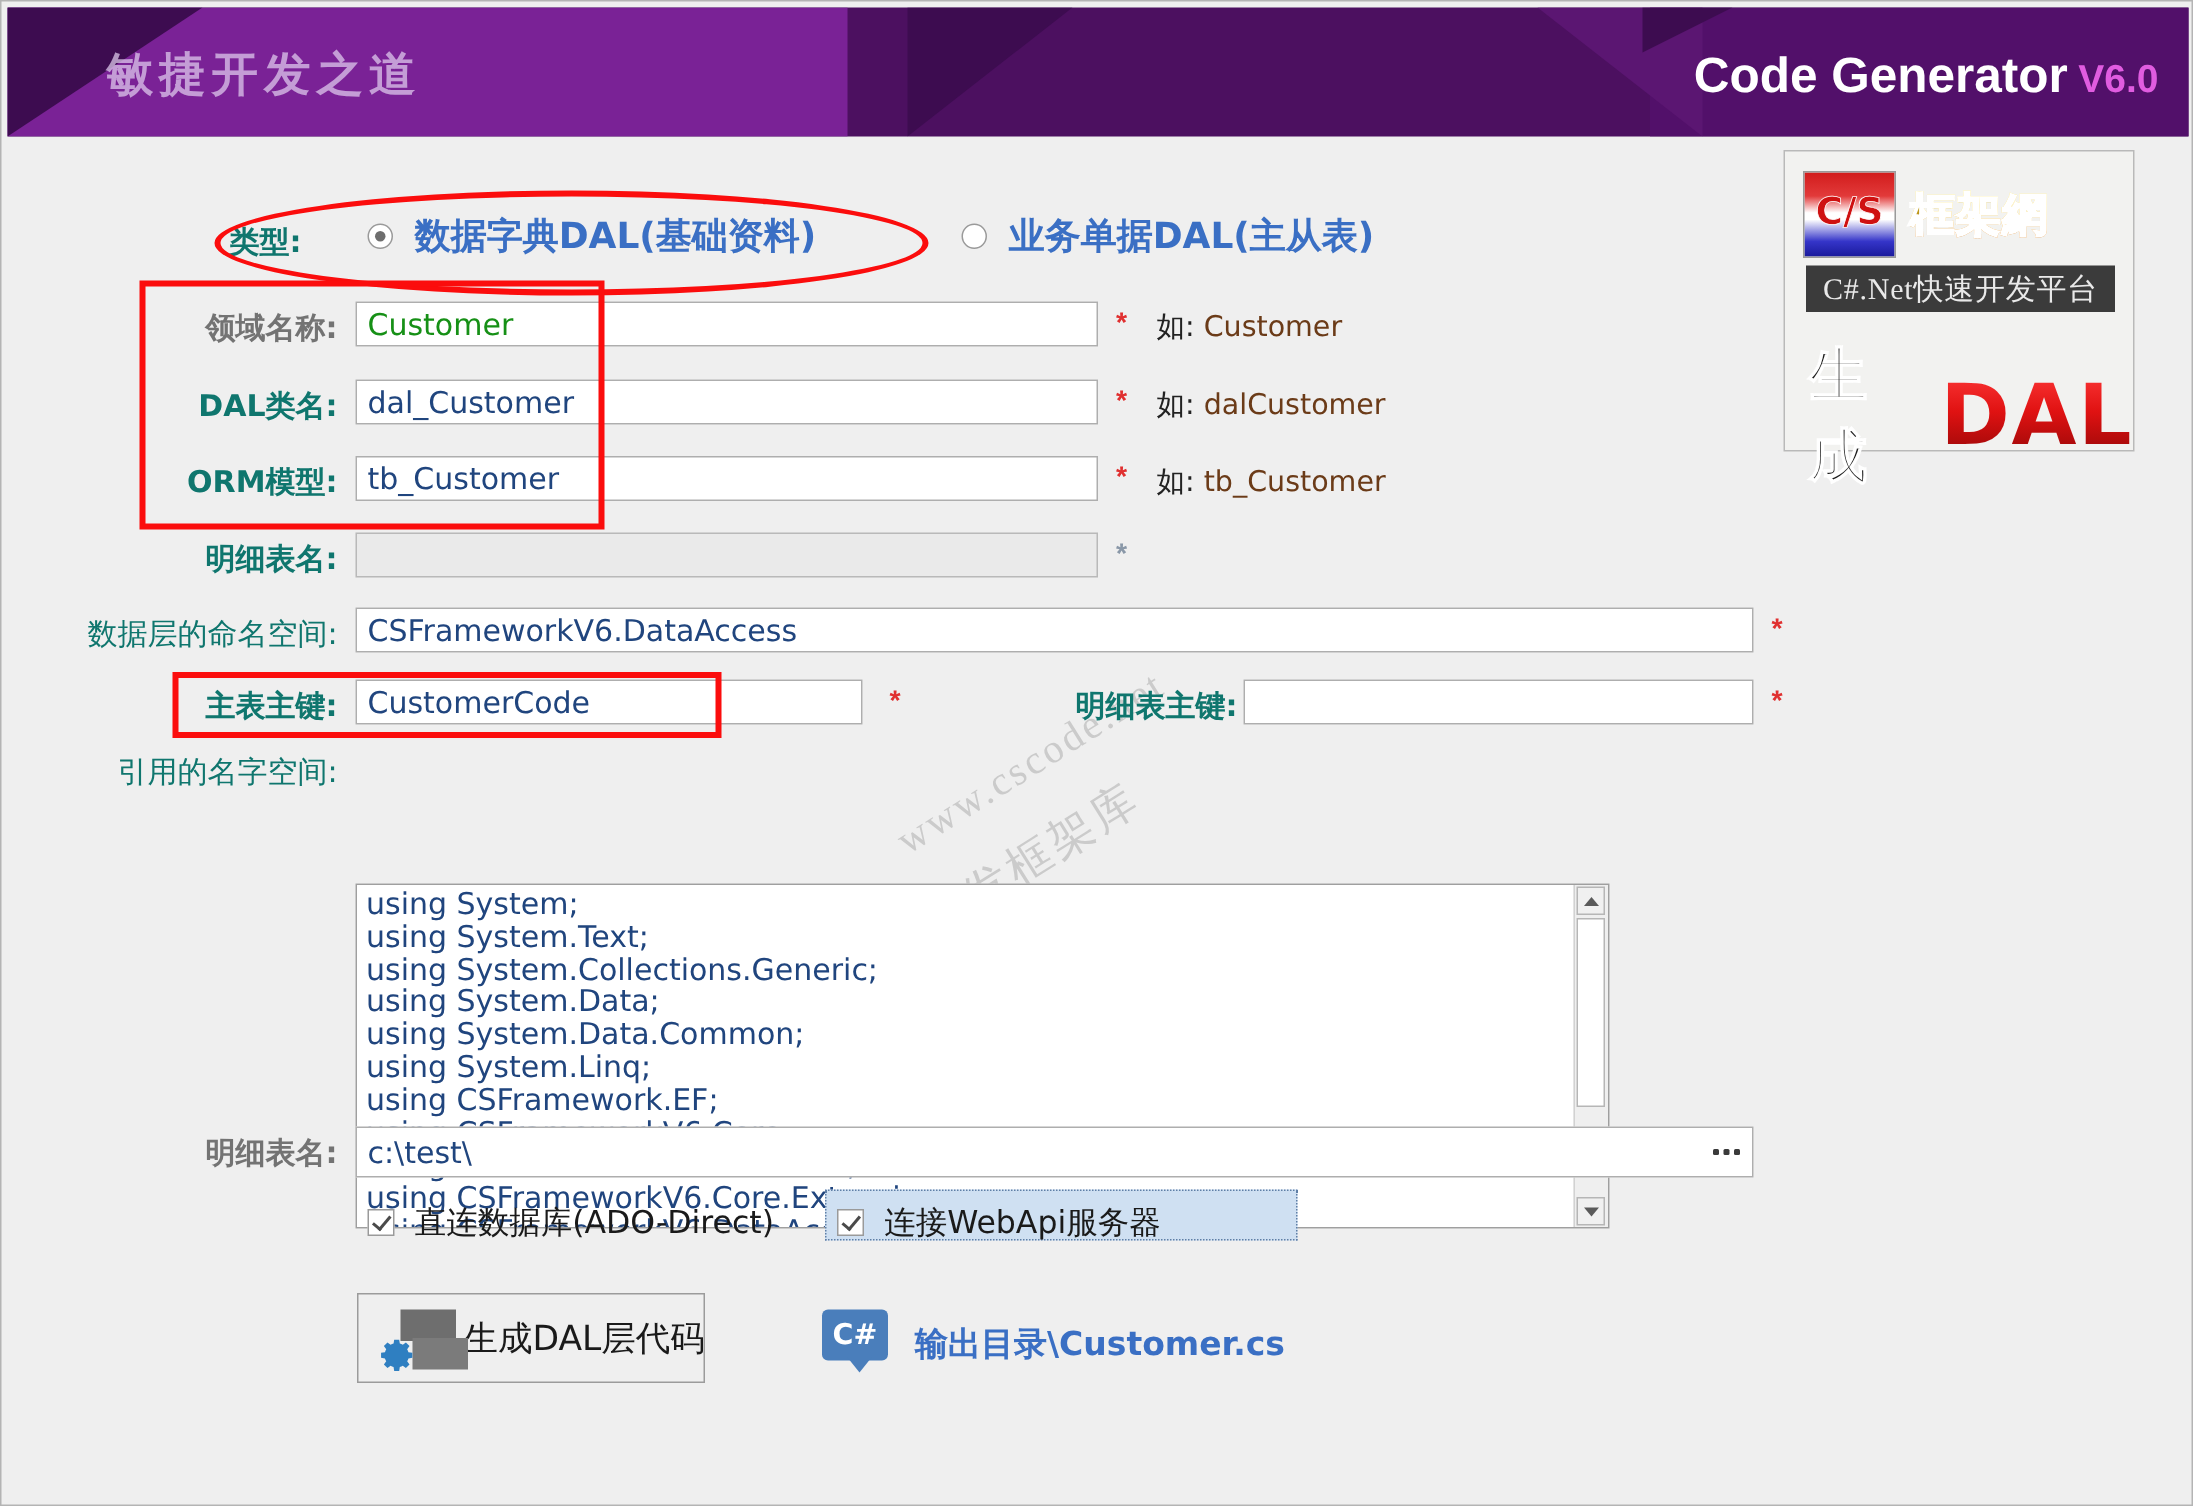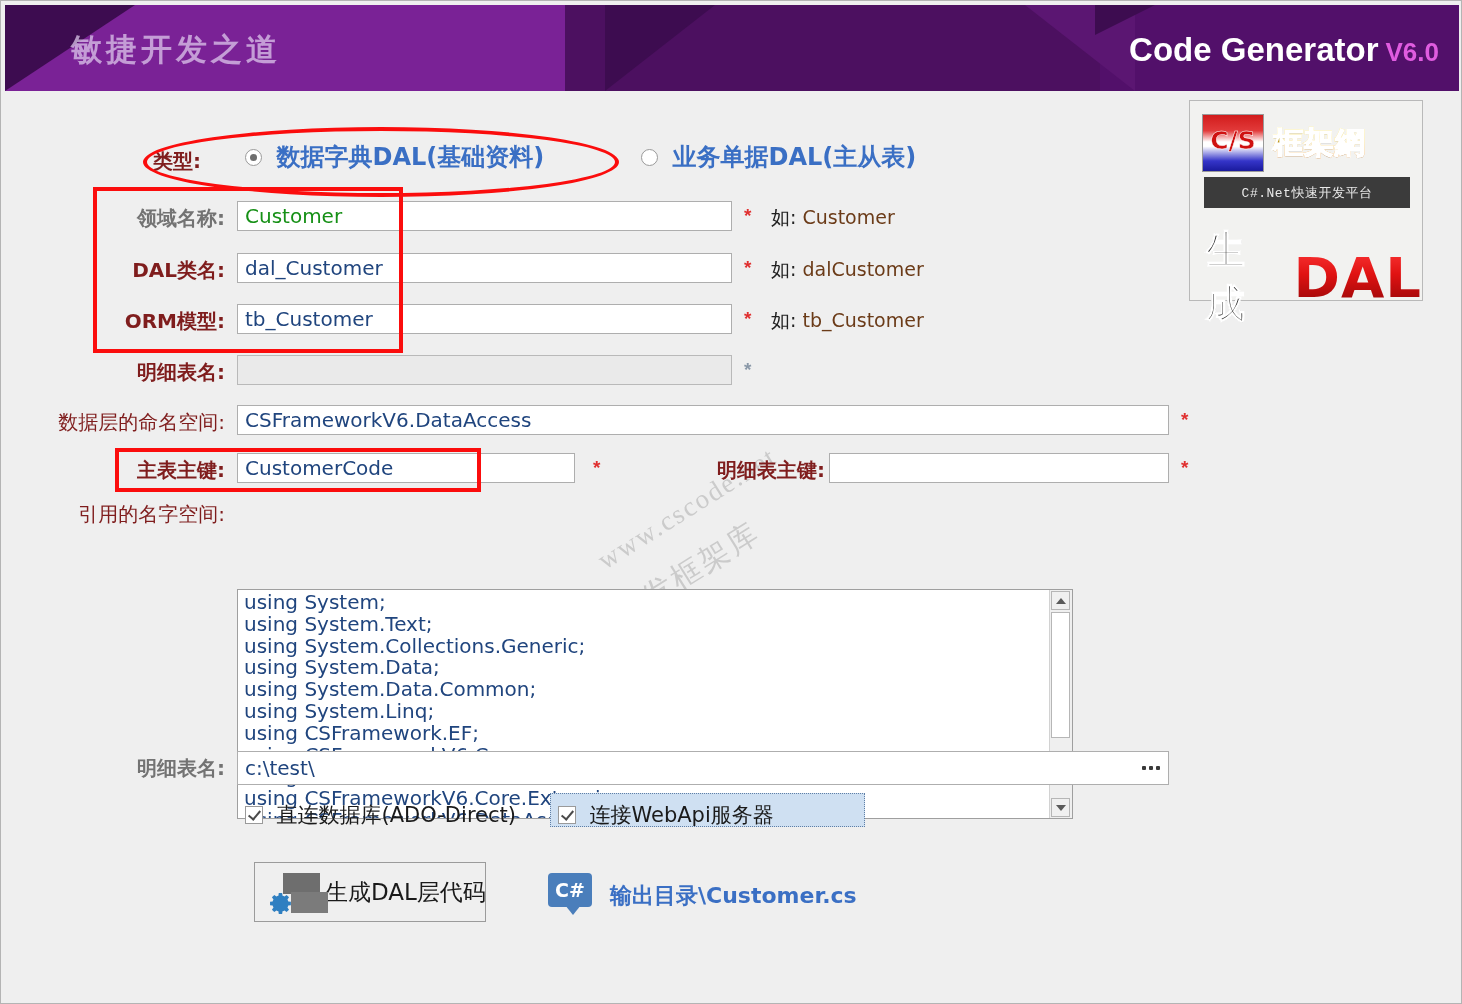--- a/index.html
+++ b/index.html
@@ -61,21 +61,21 @@
     position:absolute;left:600px;top:460px;
     transform:rotate(-32deg);
     color:rgba(120,120,120,0.30);
     font-size:30px;font-family:"DejaVu Sans",sans-serif;
     pointer-events:none;white-space:nowrap;letter-spacing:3px;
   }
 
   
   .lbl{
     position:absolute;
-    font-size:20px;color:#7f1d1d;
+    font-size:20px;color:#0f766e;
     font-family:"DejaVu Sans","Liberation Sans",sans-serif;
     font-weight:bold;
     text-align:right;white-space:nowrap;
   }
   .lbl.green{color:#737373;}
   .lbl.plain{font-weight:normal;}
 
   
   .tbox{
     position:absolute;
@@ -240,22 +240,22 @@
     -webkit-text-stroke:1.6px #ffffff;
     font-family:"DejaVu Sans",sans-serif;
     white-space:nowrap;
     text-shadow:0 1px 0 rgba(0,0,0,0.25);
   }
   .logo-bar{
     position:absolute;left:14px;top:76px;width:206px;height:31px;
     background:#3b3b3b;display:flex;align-items:center;justify-content:center;
   }
   .logo-bar span{
-    color:#e9e9e9;font-size:13px;letter-spacing:0.5px;white-space:nowrap;
-    font-family:Liberation Mono, monospace;
+    color:#e9e9e9;font-size:20px;letter-spacing:0.5px;white-space:nowrap;
+    font-family:Liberation Serif, serif;
   }
   .logo-bottom{position:absolute;left:16px;top:122px;display:flex;align-items:center;justify-content:space-between;}
   .sc{
     font-size:39px;font-weight:bold;color:#1e1e1e;
     -webkit-text-stroke:1px #fff;
     font-family:"DejaVu Sans",sans-serif;
   }
   .dal{
     margin-left:16px;font-size:56px;font-weight:bold;
     background:linear-gradient(180deg,#ff3a3a 0%,#e01212 45%,#8e0606 100%);
@@ -376,21 +376,21 @@
       <span class="cb on"></span>
       <span class="cb-lbl">直连数据库(ADO-Direct)</span>
     </div>
 
     <div class="cb-focus" style="left:545px;top:700px;width:315px;height:34px;"></div>
     <div class="cb-row" style="left:553px;top:708px;">
       <span class="cb on"></span>
       <span class="cb-lbl">连接WebApi服务器</span>
     </div>
 
-    <div class="gen-btn" style="top:769px;margin-left:16px;">
+    <div class="gen-btn" style="top:769px;">
       <span class="gen-ico">
         <span class="gr1"></span>
         <span class="gr2"></span>
         <svg class="gear" viewBox="0 0 24 24">
           <path fill="#2f7fc1" d="M12 8.2a3.8 3.8 0 100 7.6 3.8 3.8 0 000-7.6zm0 5.6a1.8 1.8 0 110-3.6 1.8 1.8 0 010 3.6z"></path>
           <path fill="#2f7fc1" d="M21 13.6v-3.2l-2.5-.4a6.9 6.9 0 00-.8-1.9l1.5-2-2.3-2.3-2 1.5a6.9 6.9 0 00-1.9-.8L12.6 2H9.4l-.4 2.5a6.9 6.9 0 00-1.9.8l-2-1.5L2.8 6.1l1.5 2a6.9 6.9 0 00-.8 1.9L1 10.4v3.2l2.5.4c.2.7.5 1.3.8 1.9l-1.5 2 2.3 2.3 2-1.5c.6.4 1.2.6 1.9.8l.4 2.5h3.2l.4-2.5c.7-.2 1.3-.5 1.9-.8l2 1.5 2.3-2.3-1.5-2c.4-.6.6-1.2.8-1.9l2.5-.4z"></path>
         </svg>
       </span>
       <span class="gen-lbl">生成DAL层代码</span>
     </div>

